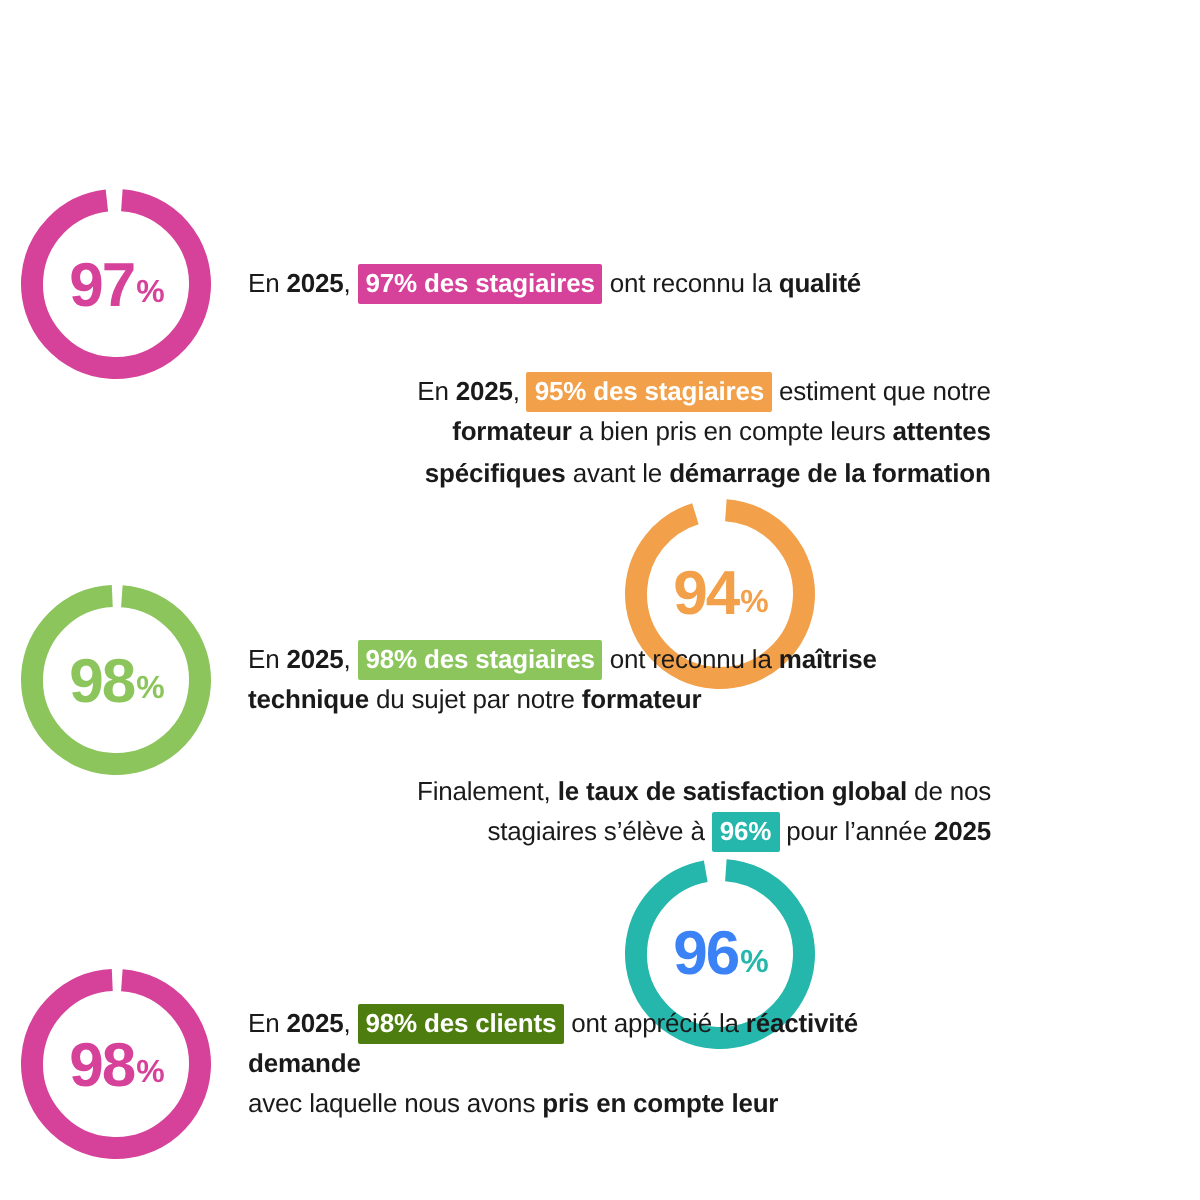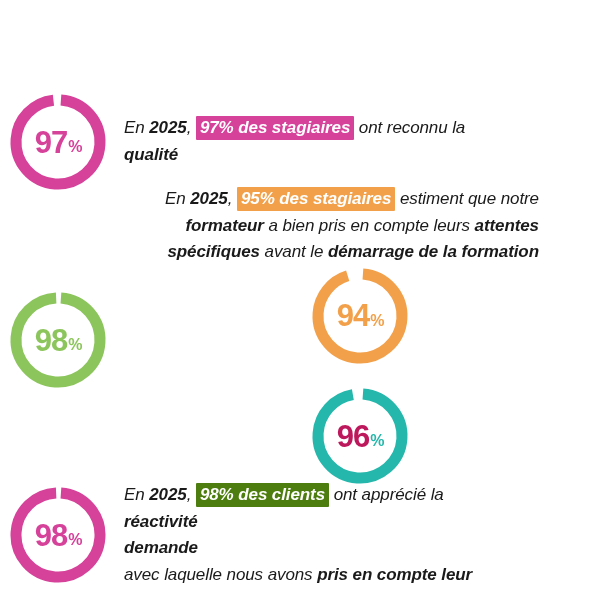--- a/index.html
+++ b/index.html
@@ -66,26 +66,25 @@
     font-size: 16px;
     font-weight: 600;
     line-height: 1;
     position: relative;
     top: 5px;
     left: 1px;
   }
 
   
   .stat-text {
-    font-size: 17px;
+    font-size: 13px;
     line-height: 1.56;
     color: #1a1a1a;
     font-weight: 400;
     letter-spacing: -0.1px;
-    font-style: italic;
   }
   .stat-row.left-donut .stat-text {
     text-align: left;
     padding-left: 16px;
   }
   .stat-row.right-donut .stat-text {
     text-align: right;
     padding-right: 16px;
   }
 
@@ -150,28 +149,36 @@
     <div id="row-3" class="stat-row left-donut">
       <div class="donut">
         <svg viewBox="0 0 100 100">
           <circle cx="50" cy="50" r="42" fill="none" stroke="#8CC55C" stroke-width="11" stroke-linecap="butt" stroke-dasharray="258.62 5.28" stroke-dashoffset="0" transform="rotate(-86 50 50)"></circle>
         </svg>
         <div class="donut-label">
           <span class="donut-num" style="color: rgb(140, 197, 92);">98</span>
           <span class="donut-pct" style="color: rgb(140, 197, 92);">%</span>
         </div>
       </div>
+      <div class="stat-text">
+        <div><span>En </span><b>2025</b><span>, </span><span class="hl" style="background-color: rgb(140, 197, 92);">98% des stagiaires</span><span> ont reconnu la </span><b>maîtrise</b></div>
+        <div><b>technique</b><span> du sujet par notre </span><b>formateur</b></div>
+      </div>
     </div>
     <div id="row-4" class="stat-row right-donut">
+      <div class="stat-text">
+        <div><span>Finalement, </span><b>le taux de satisfaction global</b><span> de nos</span></div>
+        <div><span>stagiaires s’élève à </span><span class="hl" style="background-color: rgb(37, 183, 171);">96%</span><span> pour l’année </span><b>2025</b></div>
+      </div>
       <div class="donut">
         <svg viewBox="0 0 100 100">
           <circle cx="50" cy="50" r="42" fill="none" stroke="#25B7AB" stroke-width="11" stroke-linecap="butt" stroke-dasharray="253.34 10.56" stroke-dashoffset="0" transform="rotate(-86 50 50)"></circle>
         </svg>
         <div class="donut-label">
-          <span class="donut-num" style="color: #be185d;">96</span>
+          <span class="donut-num" style="color: #3b82f6;">96</span>
           <span class="donut-pct" style="color: rgb(37, 183, 171);">%</span>
         </div>
       </div>
     </div>
     <div id="row-5" class="stat-row left-donut">
       <div class="donut">
         <svg viewBox="0 0 100 100">
           <circle cx="50" cy="50" r="42" fill="none" stroke="#D6419A" stroke-width="11" stroke-linecap="butt" stroke-dasharray="258.62 5.28" stroke-dashoffset="0" transform="rotate(-86 50 50)"></circle>
         </svg>
         <div class="donut-label">

